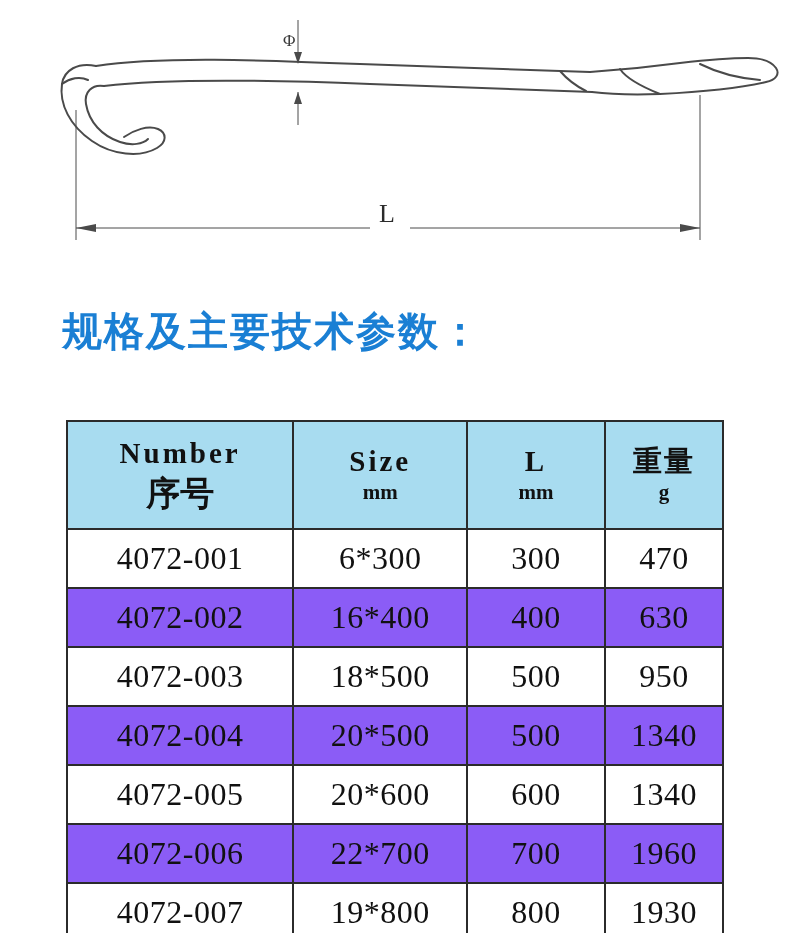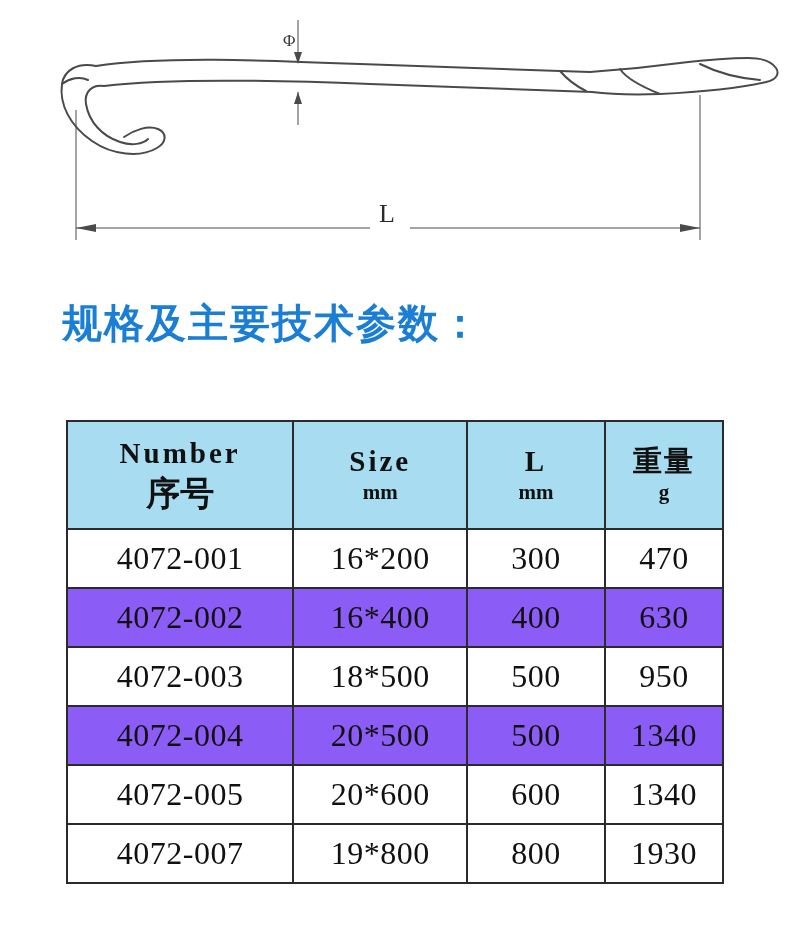--- a/index.html
+++ b/index.html
@@ -21,21 +21,21 @@
     left: 0;
     top: 0;
     width: 790px;
     height: 265px;
   }
 
   
   #heading {
     position: absolute;
     left: 62px;
-    top: 296px;
+    top: 304px;
     font-family: "DejaVu Sans", sans-serif;
     font-weight: bold;
     font-size: 40px;
     letter-spacing: 2px;
     color: #1a7fd4;
     white-space: nowrap;
   }
 
   
   #spec-table-wrap {
@@ -172,21 +172,21 @@
         </th>
         <th>
           <span class="hdr-main cjk">重量</span>
           <span class="hdr-sub">g</span>
         </th>
       </tr>
     </thead>
     <tbody>
       <tr class="plain">
         <td>4072-001</td>
-        <td>16*200</td>
+        <td>6*300</td>
         <td>300</td>
         <td>470</td>
       </tr>
       <tr class="alt">
         <td>4072-002</td>
         <td>16*400</td>
         <td>400</td>
         <td>630</td>
       </tr>
       <tr class="plain">
@@ -200,20 +200,26 @@
         <td>20*500</td>
         <td>500</td>
         <td>1340</td>
       </tr>
       <tr class="plain">
         <td>4072-005</td>
         <td>20*600</td>
         <td>600</td>
         <td>1340</td>
       </tr>
+      <tr class="alt">
+        <td>4072-006</td>
+        <td>22*700</td>
+        <td>700</td>
+        <td>1960</td>
+      </tr>
       <tr class="plain">
         <td>4072-007</td>
         <td>19*800</td>
         <td>800</td>
         <td>1930</td>
       </tr>
     </tbody>
   </table>
 </div>
 

